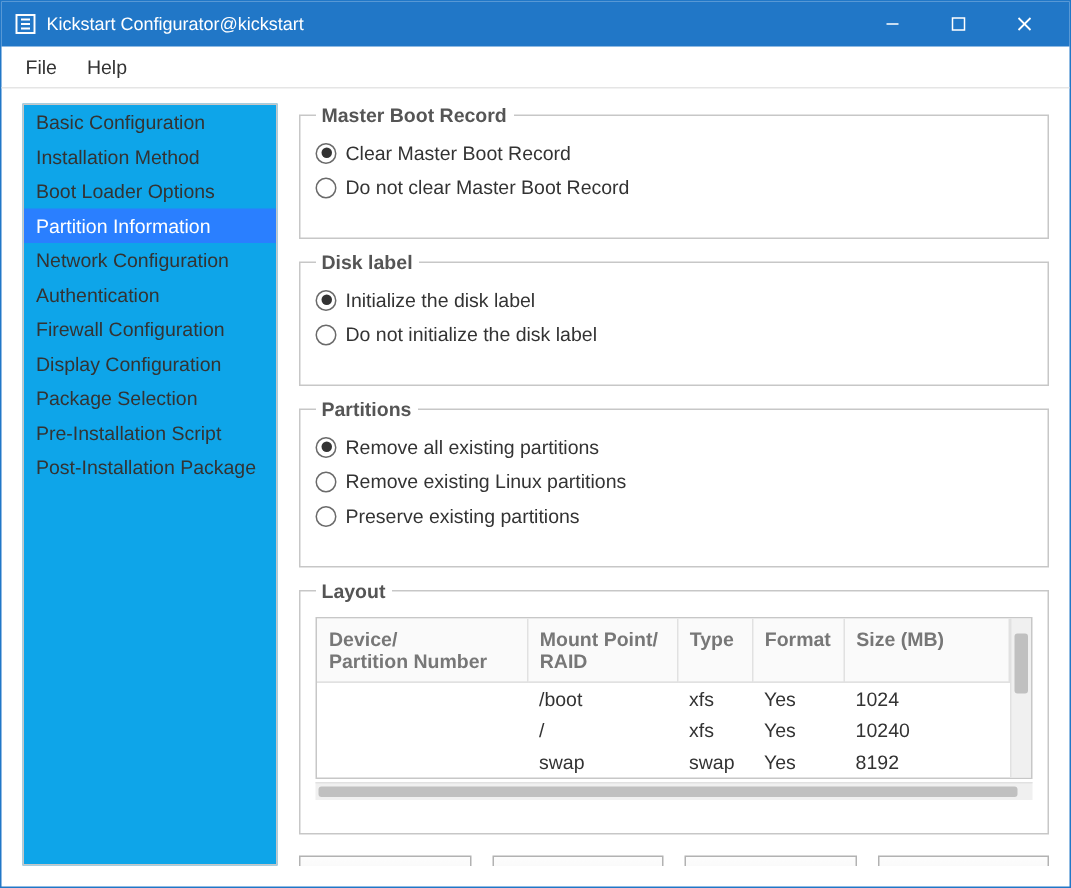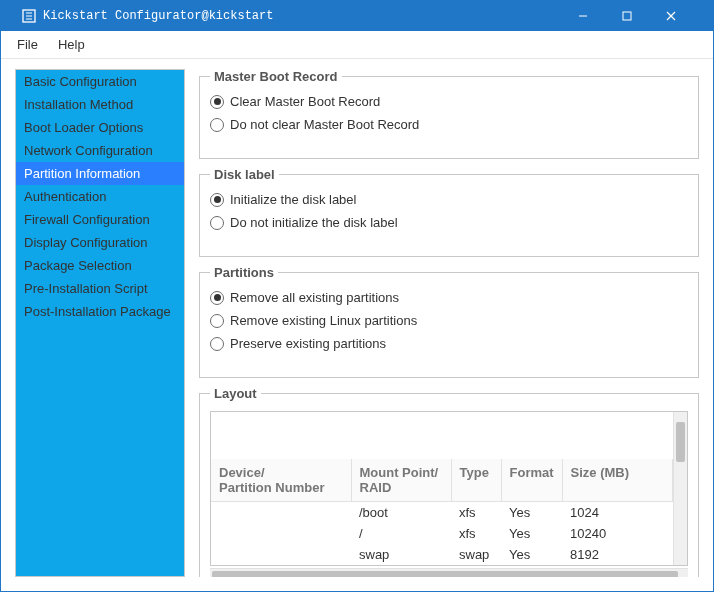--- a/index.html
+++ b/index.html
@@ -1,36 +1,36 @@
 <!DOCTYPE html>
 <html><head>
 <meta charset="utf-8">
 <style>
 * { box-sizing: border-box; margin: 0; padding: 0; }
 body { font-family: "Segoe UI", Tahoma, sans-serif; font-size: 13px; background: #fff; color: #333; }
 .window { width: 714px; height: 592px; display: flex; flex-direction: column; border: 1px solid #2177c7; }
-.titlebar { background: #2177c7; color: #fff; height: 30px; display: flex; align-items: center; padding: 0 20px; font-family: Liberation Mono, monospace; }
+.titlebar { background: #2177c7; color: #fff; height: 30px; display: flex; align-items: center; padding: 0 8px; }
 .titlebar .icon { width: 16px; height: 16px; margin-right: 6px; display: flex; align-items: center; justify-content: center; }
 .titlebar .icon svg { width: 16px; height: 16px; }
 .titlebar .title { flex: 1; font-size: 12px; }
 .titlebar .win-btn { width: 44px; height: 30px; display: flex; align-items: center; justify-content: center; color: #fff; cursor: pointer; }
 .menubar { height: 28px; display: flex; align-items: center; padding: 0 6px; border-bottom: 1px solid #e5e5e5; }
 .menubar .menu-item { padding: 4px 10px; cursor: pointer; }
 .content { flex: 1; display: flex; padding: 10px 14px 14px 14px; gap: 14px; overflow: hidden; }
 .sidebar { width: 170px; border: 1px solid #c7c7c7; background: #0ea5e9; overflow-y: auto; }
 .sidebar .item { padding: 4px 8px; cursor: pointer; white-space: nowrap; }
 .sidebar .item.selected { background: #2a7fff; color: #fff; }
 .main { flex: 1; display: flex; flex-direction: column; gap: 8px; overflow-y: auto; }
 fieldset { border: 1px solid #c7c7c7; padding: 6px 10px 22px 10px; }
 legend { font-weight: bold; padding: 0 4px; color: #555; }
 .radio-row { display: flex; align-items: center; gap: 6px; padding: 4px 0; }
 .radio { width: 14px; height: 14px; border: 1px solid #6a6a6a; border-radius: 50%; display: inline-flex; align-items: center; justify-content: center; cursor: pointer; flex-shrink: 0; }
 .radio.checked::after { content: ""; width: 7px; height: 7px; background: #333; border-radius: 50%; }
 .layout-inner { border: 1px solid #c7c7c7; margin-top: 4px; display: flex; }
-.layout-scroll { flex: 1; overflow: auto; margin-top: 47px; }
+.layout-scroll { flex: 1; overflow: auto; }
 table { border-collapse: collapse; width: 100%; }
 th { text-align: left; font-weight: bold; color: #777; padding: 6px 8px; border-right: 1px solid #e1e1e1; border-bottom: 1px solid #e1e1e1; background: #fafafa; vertical-align: top; }
 td { padding: 3px 8px; }
 .vscroll { width: 14px; background: #f0f0f0; border-left: 1px solid #e1e1e1; position: relative; }
 .vscroll .thumb { position: absolute; top: 10px; left: 2px; right: 2px; height: 40px; background: #c0c0c0; border-radius: 2px; }
 .hscroll { height: 12px; background: #f0f0f0; border-top: 1px solid #e1e1e1; position: relative; margin-top: 2px; }
 .hscroll .thumb { position: absolute; left: 2px; top: 2px; bottom: 2px; right: 10px; background: #c0c0c0; border-radius: 2px; }
 .button-row { display: flex; gap: 14px; margin-top: 6px; }
 .btn { flex: 1; height: 27px; border: 1px solid #b2b2b2; background: linear-gradient(#fdfdfd,#f0f0f0); display: flex; align-items: center; justify-content: center; cursor: pointer; border-radius: 0; font-style: italic; }
 .btn.disabled { color: #999; cursor: default; }
@@ -70,22 +70,22 @@
     <div class="menu-item">File</div>
     <div class="menu-item">Help</div>
   </div>
 
   <div class="content">
 
     <div class="sidebar" id="sidebar">
         <div class="item">Basic Configuration</div>
         <div class="item">Installation Method</div>
         <div class="item">Boot Loader Options</div>
+        <div class="item selected">Partition Information</div>
         <div class="item">Network Configuration</div>
-        <div class="item selected">Partition Information</div>
         <div class="item">Authentication</div>
         <div class="item">Firewall Configuration</div>
         <div class="item">Display Configuration</div>
         <div class="item">Package Selection</div>
         <div class="item">Pre-Installation Script</div>
         <div class="item">Post-Installation Package</div>
       </div>
 
     <div class="main">
 

